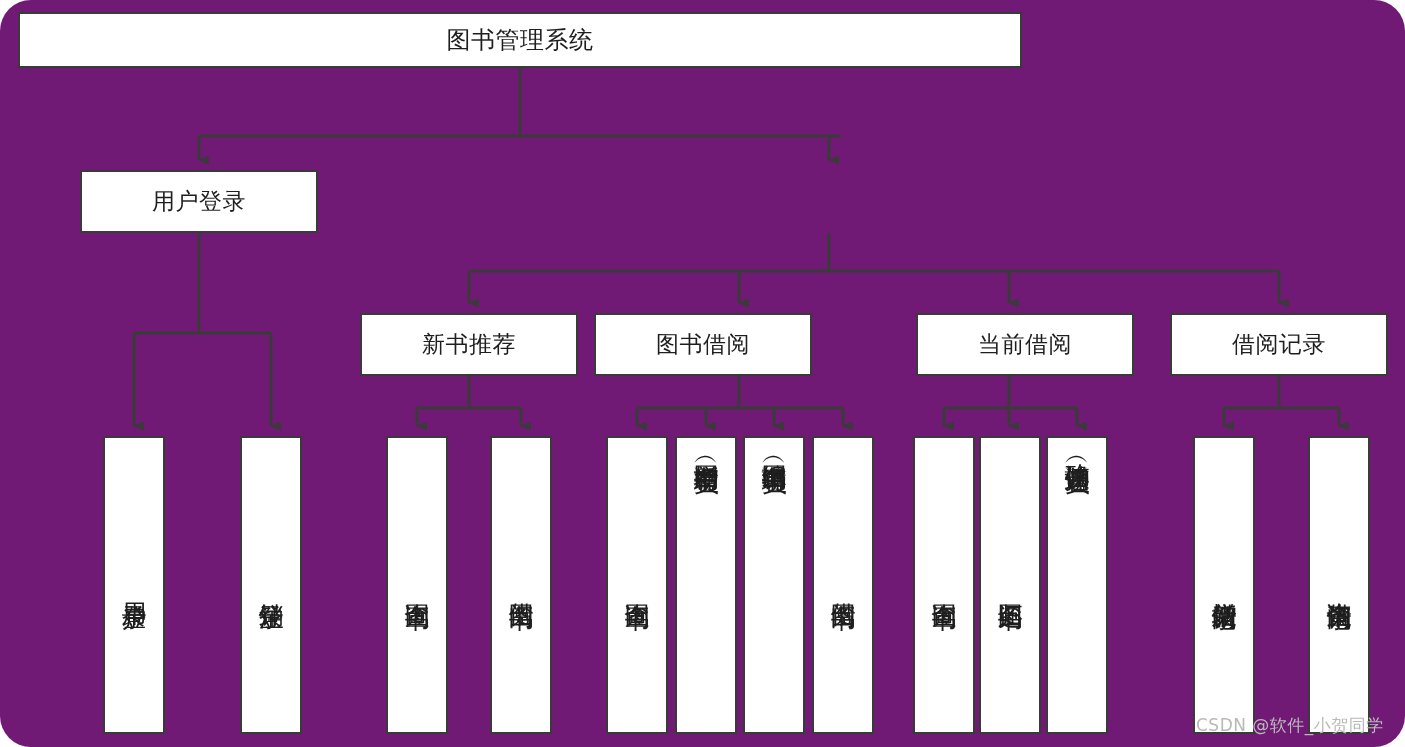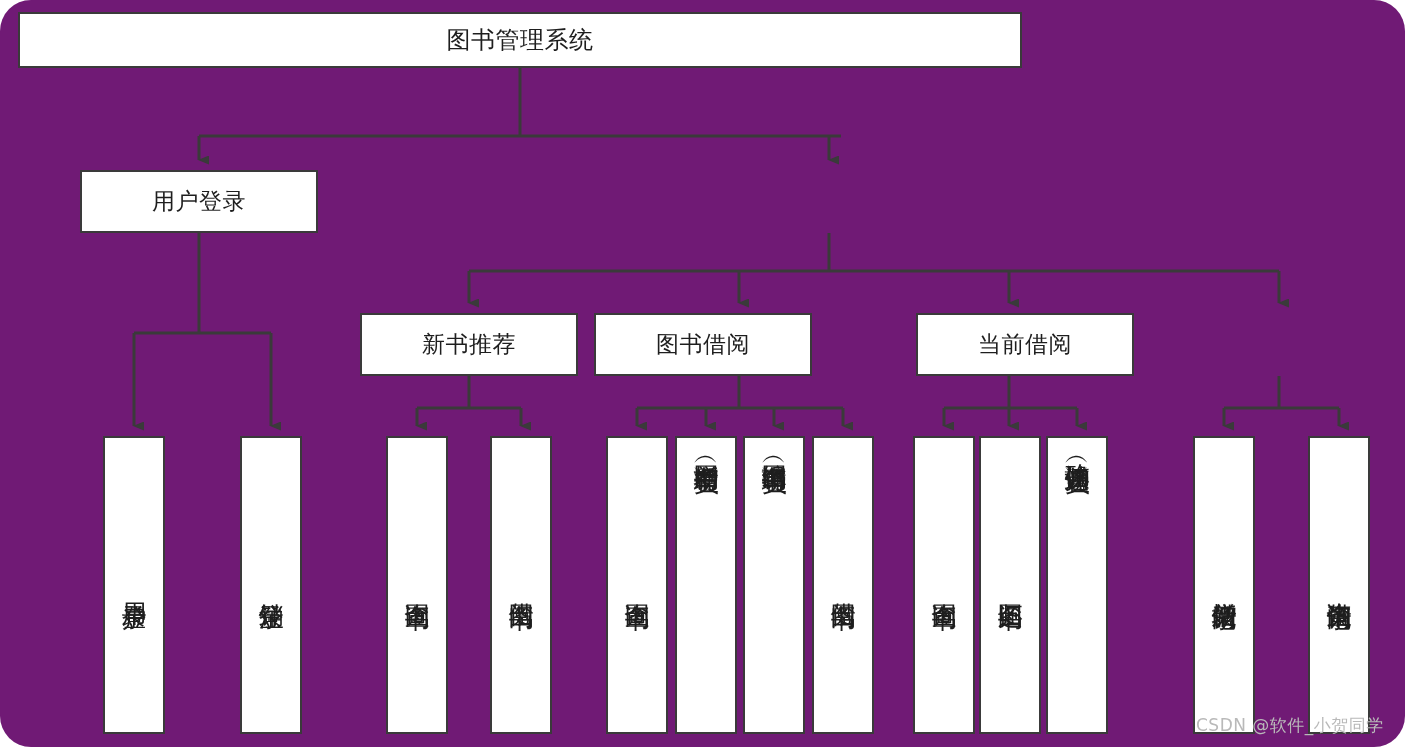--- a/index.html
+++ b/index.html
@@ -143,20 +143,23 @@
 
   <div class="node horiz" style="left:360px; top:313px; width:218px; height:63px;">
     <span class="label">新书推荐</span>
   </div>
   <div class="node horiz" style="left:594px; top:313px; width:218px; height:63px;">
     <span class="label">图书借阅</span>
   </div>
   <div class="node horiz" style="left:916px; top:313px; width:218px; height:63px;">
     <span class="label">当前借阅</span>
   </div>
+  <div class="node horiz" style="left:1170px; top:313px; width:218px; height:63px;">
+    <span class="label">借阅记录</span>
+  </div>
 
   <div class="node vert centered" style="left:103px; top:436px; width:62px; height:298px;">
     <span class="label">用户登录</span>
   </div>
   <div class="node vert centered" style="left:240px; top:436px; width:62px; height:298px;">
     <span class="label">注销登录</span>
   </div>
 
   <div class="node vert centered" style="left:386px; top:436px; width:62px; height:298px;">
     <span class="label">查询图书</span>

